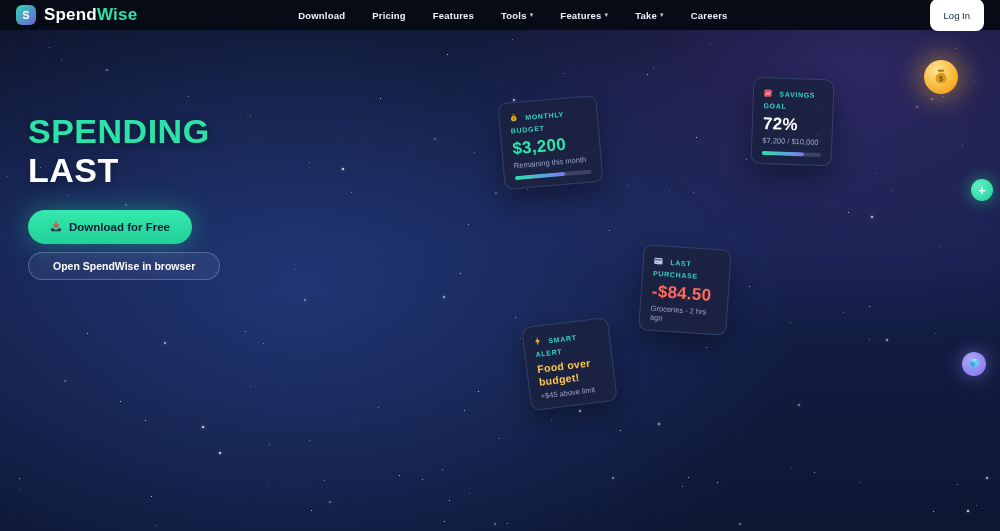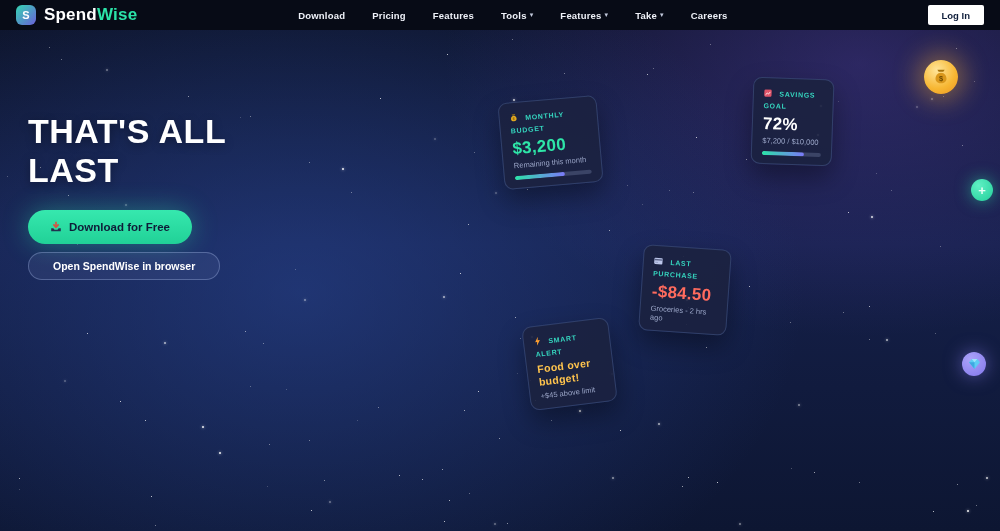--- a/index.html
+++ b/index.html
@@ -43,23 +43,23 @@
     transform: translateX(-47%);
     display:flex; align-items:center; gap:27px;
   }
   .nav-item { color:#eef1f8; font-size:9.5px; font-weight:bold; letter-spacing:.2px;
     text-decoration:none; display:flex; align-items:center; gap:3px; cursor:pointer; white-space:nowrap; }
   .nav-item .caret { font-size:7px; color:#c2c9dd; }
 
   .login-btn {
     margin-left:auto;
     background:#fff; color:#101f3c;
-    border:none; border-radius:2px;
-    height:20px; padding:0 14px;
-    font-size:9.5px; font-weight:bold; cursor:pointer;
+    border:none; border-radius:8px;
+    height:32px; padding:0 14px;
+    font-size:9.5px; font-weight:normal; cursor:pointer;
   }
 
   
   .hero { position:absolute; left:28px; top:112px; width:290px; z-index:4; }
   .headline { font-size:34px; line-height:38.5px; font-weight:bold; color:#fff;
     letter-spacing:.5px; text-shadow:0 2px 10px rgba(0,0,0,.35); }
   .headline .line { display:block; }
   .headline .accent { color:#2be3a8; }
   .desc { margin-top:15px; width:242px; font-size:11px; line-height:15.5px; color:#c7d0e8; }
 
@@ -290,21 +290,21 @@
       <a class="nav-item">
           <span>Careers</span>
         </a>
     </nav>
 
     <button class="login-btn">Log In</button>
   </header>
 
   <section class="hero">
     <h1 class="headline">
-      <span class="line">THAT'S ALL</span>
+      <span class="line accent">SPENDING</span>
       <span class="line">LAST</span>
     </h1>
 
 
     <div class="cta-row">
       <button class="btn-primary">
         <span style="display:inline-flex">
           <svg width="12" height="12" viewBox="0 0 12 12">
             <path d="M6 0.8v4.6" stroke="#d84f41" stroke-width="1.6" fill="none"></path>
             <path d="M3.4 3.4 6 6.2 8.6 3.4" stroke="#d84f41" stroke-width="1.6" fill="none"></path>

